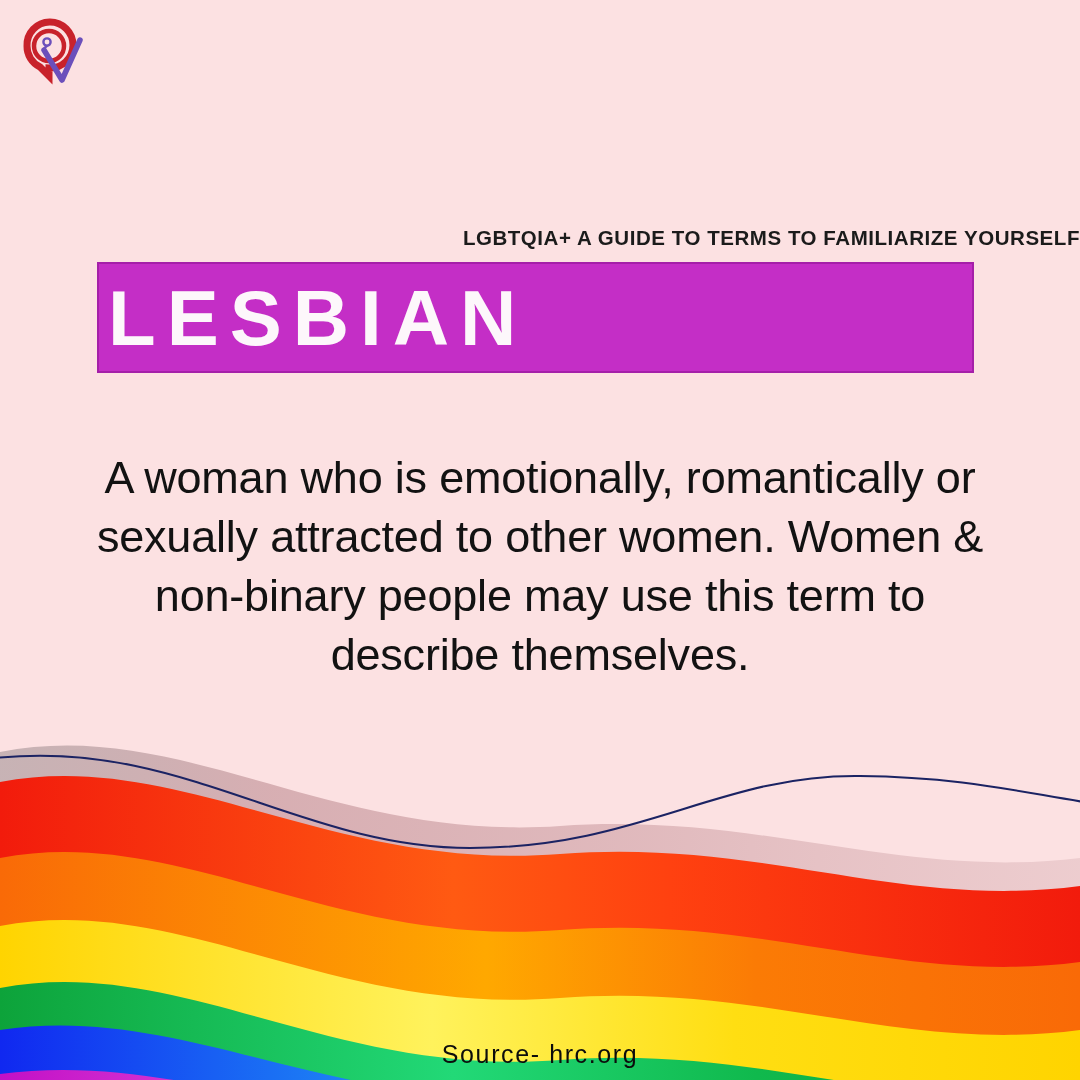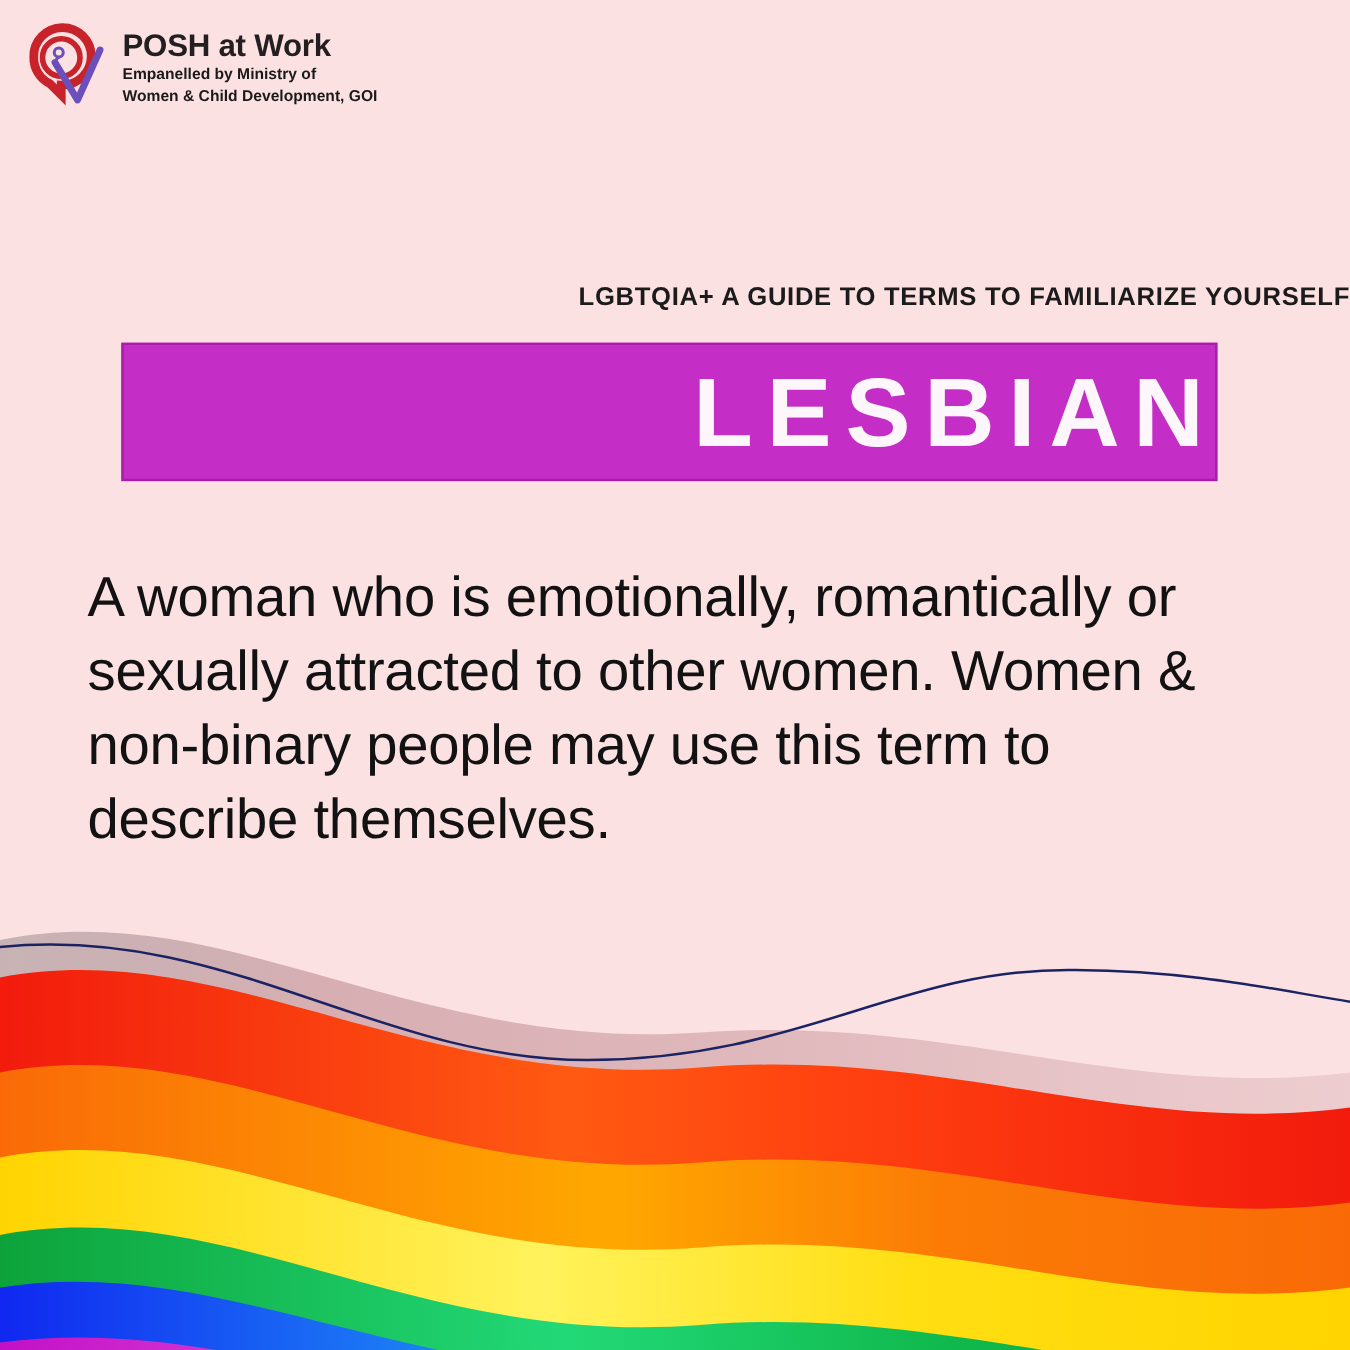--- a/index.html
+++ b/index.html
@@ -62,44 +62,45 @@
     font-size: 20.5px;
     font-weight: 700;
     letter-spacing: 0.55px;
     color: #1b1b1b;
   }
 
   
   .title-banner {
     position: absolute;
     left: 97px;
-    top: 274px;
+    top: 262px;
     width: 877px;
     height: 111px;
     background: #C42EC6;
     box-shadow: inset 0 0 0 2px rgba(140, 20, 145, 0.55);
     display: flex;
     align-items: center;
-    justify-content: flex-end;
+    justify-content: flex-start;
   }
   .title-text {
     color: #fdf7fb;
     font-size: 78px;
     font-weight: 700;
     letter-spacing: 11px;
     text-indent: 11px;
     line-height: 1;
   }
 
   
   .definition {
     position: absolute;
     left: 70px;
     width: 940px;
     top: 448px;
+    text-align: center;
     color: #121212;
     font-size: 45px;
     font-weight: 400;
     line-height: 59px;
     letter-spacing: -0.2px;
   }
 
   
   .waves {
     position: absolute;
@@ -132,25 +133,20 @@
     <svg class="brand-mark" viewBox="0 0 72 72" aria-hidden="true">
 
       <path d="M9,28 A23,23 0 1 1 31,50 L31,58 L22,49 A23,23 0 0 1 9,28 Z" fill="none" stroke="#C8222B" stroke-width="7" stroke-linecap="round"></path>
       <path d="M16,28 A15,15 0 1 1 31,43 A15,15 0 0 1 16,28 Z" fill="none" stroke="#C8222B" stroke-width="4.5" stroke-linecap="round"></path>
 
       <path d="M26,32 L44,62 L62,22" fill="none" stroke="#6B4FBB" stroke-width="5.5" stroke-linecap="round" stroke-linejoin="round"></path>
 
       <circle cx="29" cy="24" r="3.6" fill="none" stroke="#6B4FBB" stroke-width="2.4"></circle>
       <path d="M29,28 C25,30 25,36 30,37" fill="none" stroke="#6B4FBB" stroke-width="2.4" stroke-linecap="round"></path>
     </svg>
-    <div class="brand-text">
-      <div class="brand-title">POSH at Work</div>
-      <div class="brand-sub">Empanelled by Ministry of</div>
-      <div class="brand-sub">Women &amp; Child Development, GOI</div>
-    </div>
   </div>
 
   <div class="kicker">LGBTQIA+ A GUIDE TO TERMS TO FAMILIARIZE YOURSELF</div>
 
   <div class="title-banner">
     <div class="title-text">LESBIAN</div>
   </div>
 
   <div class="definition">A woman who is emotionally, romantically or sexually attracted to other women. Women &amp; non-binary people may use this term to describe themselves.</div>
 
@@ -205,14 +201,15 @@
     <path d="M0,52 C180,18 330,142 560,124 C760,108 900,180 1080,156 L1080,350 L0,350 Z" fill="url(#gRed)"></path>
     <path d="M0,128 C180,94 330,218 560,200 C760,184 900,256 1080,232 L1080,350 L0,350 Z" fill="url(#gOrange)"></path>
     <path d="M0,196 C180,162 330,286 560,268 C760,252 900,324 1080,300 L1080,350 L0,350 Z" fill="url(#gYellow)"></path>
     <path d="M0,258 C180,224 330,348 560,330 C760,314 900,386 1080,362 L1080,350 L0,350 Z" fill="url(#gGreen)"></path>
     <path d="M0,300 C180,272 330,382 560,368 C760,354 900,418 1080,398 L1080,350 L0,350 Z" fill="url(#gBlue)"></path>
     <path d="M0,344 C180,320 330,410 560,400 C760,390 900,440 1080,426 L1080,350 L0,350 Z" fill="url(#gMagenta)"></path>
 
     <path d="M-4,28 C180,8 300,118 470,118 C640,118 720,44 860,46 C960,47 1020,62 1084,72" fill="none" stroke="#1b2363" stroke-width="2"></path>
   </svg>
 
+  <div class="source">Source- hrc.org</div>
 
 </div>
 
 </body></html>

